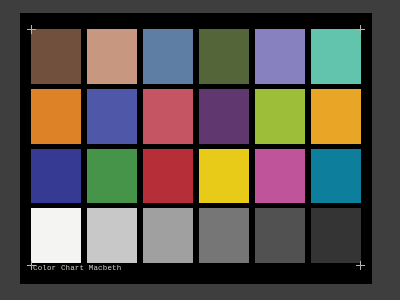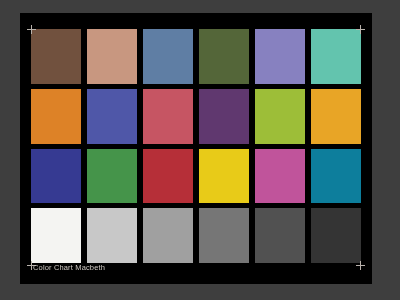--- a/index.html
+++ b/index.html
@@ -73,21 +73,21 @@
   #reg-tr { left: 336px; top: 12px;  }
   #reg-bl { left: 7px;   top: 248px; }
   #reg-br { left: 336px; top: 248px; }
 
   
   #board-caption {
     position: absolute;
     left: 13px;
     top: 250px;
     color: #cfc9c3;
-    font-family: Liberation Sans, sans-serif;
+    font-family: Liberation Mono, monospace;
     font-size: 7.5px;
     letter-spacing: 0.15px;
     white-space: nowrap;
     line-height: 10px;
   }
 </style>
 </head>
 <body style="background: rgb(62, 62, 62);">
 
 <div id="chart-board" style="background: rgb(0, 0, 0);">

